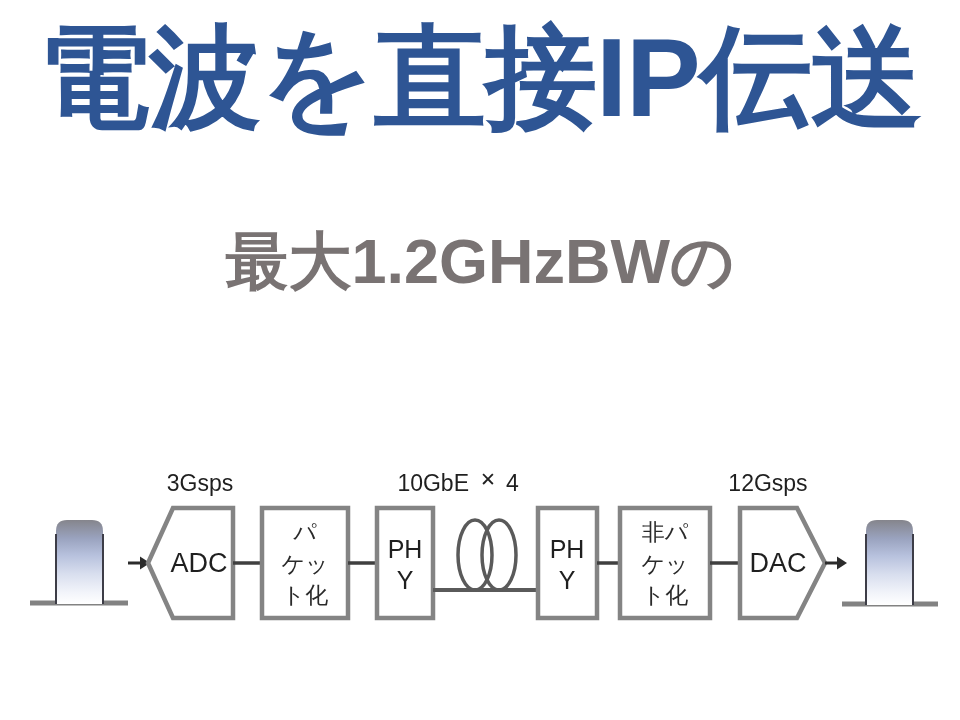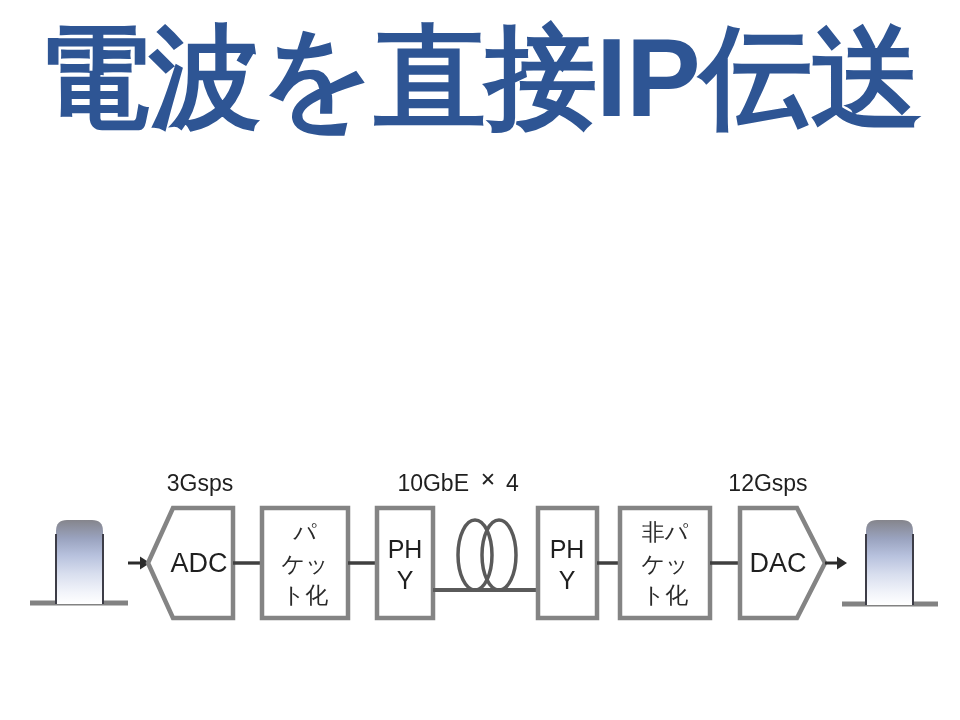--- a/index.html
+++ b/index.html
@@ -39,20 +39,21 @@
   .pulse-side{stroke:#3d3d47;stroke-width:2;fill:none;}
 </style>
 </head>
 <body>
 
 <div class="slide">
 
   <div class="title">電波を直接IP伝送</div>
 
   <div class="subtitle">
+    <span class="line">最大1.2GHzBWの</span>
   </div>
 
   <svg class="diagram" viewBox="0 0 960 720">
     <defs>
       <linearGradient id="pulseGrad" x1="0" y1="0" x2="0" y2="1">
         <stop offset="0" stop-color="#85858c"></stop>
         <stop offset="0.22" stop-color="#9aa3bf"></stop>
         <stop offset="0.42" stop-color="#b7c1dd"></stop>
         <stop offset="0.64" stop-color="#d8deee"></stop>
         <stop offset="0.86" stop-color="#f2f4fa"></stop>

